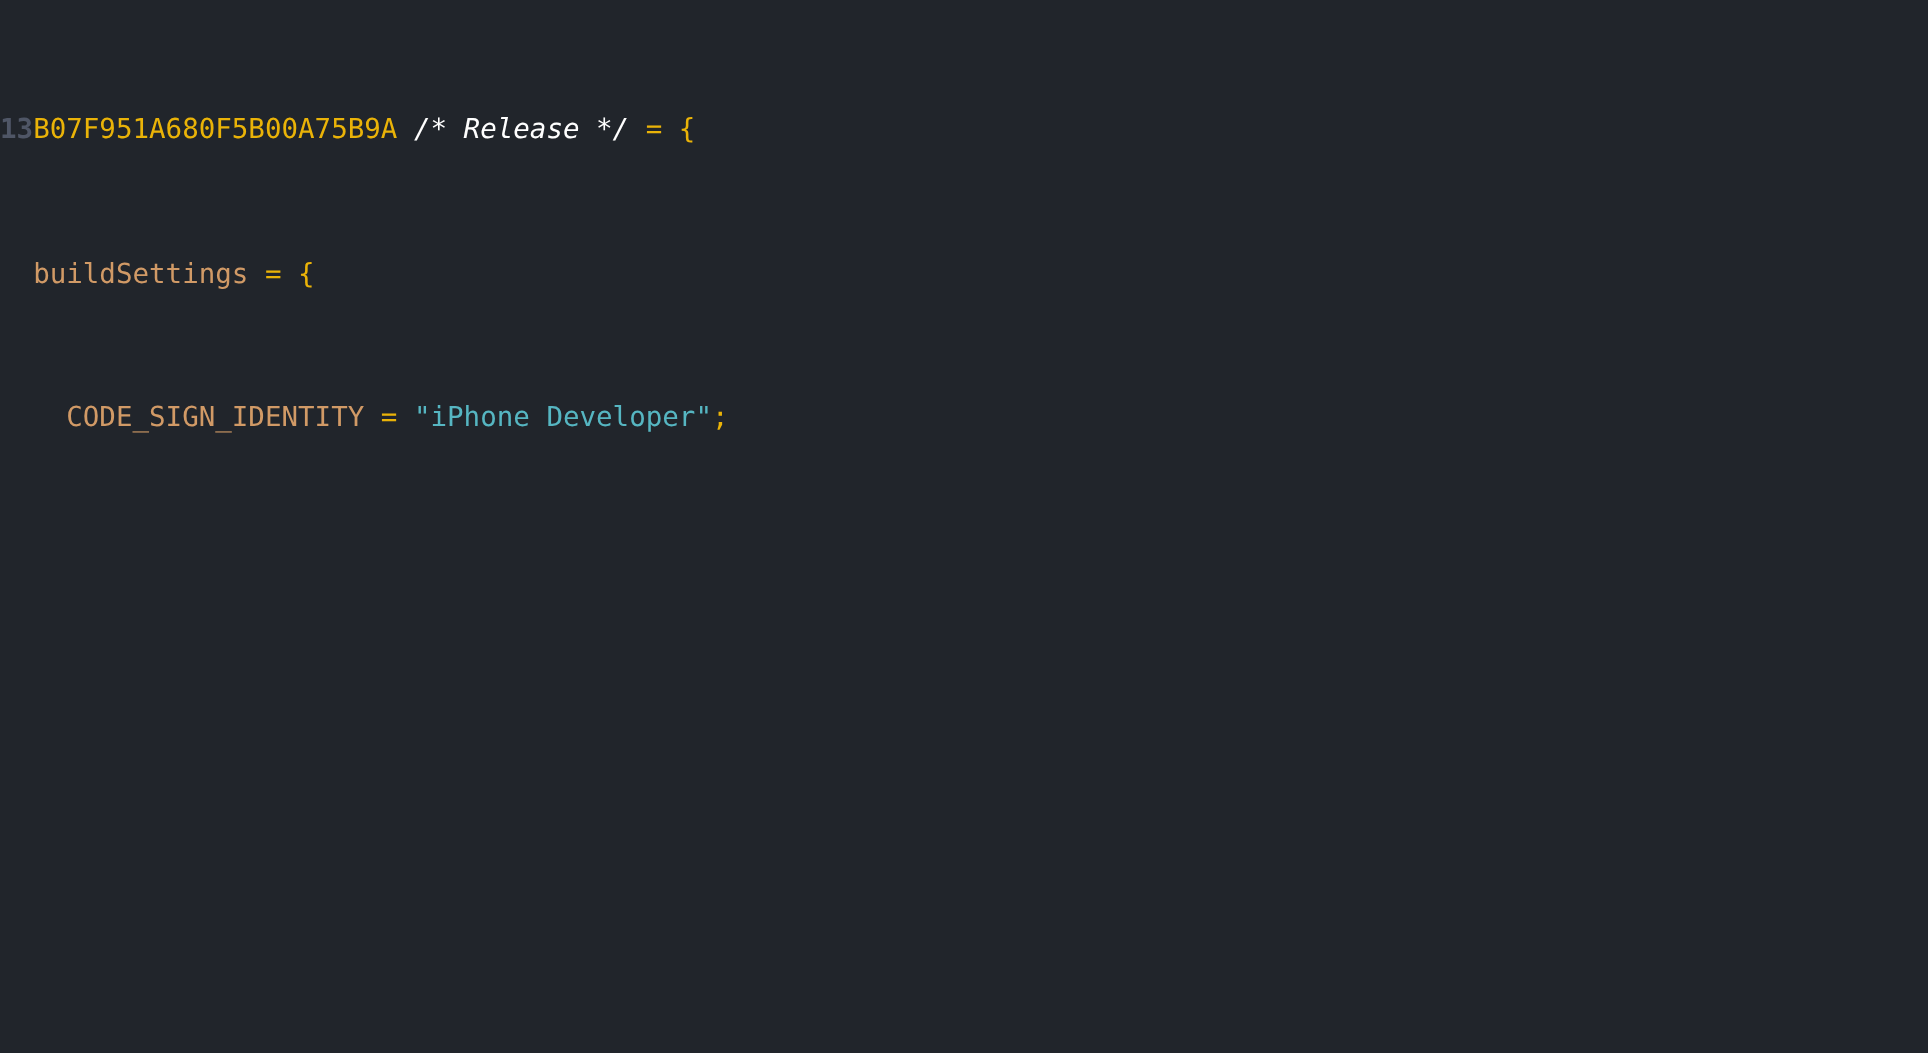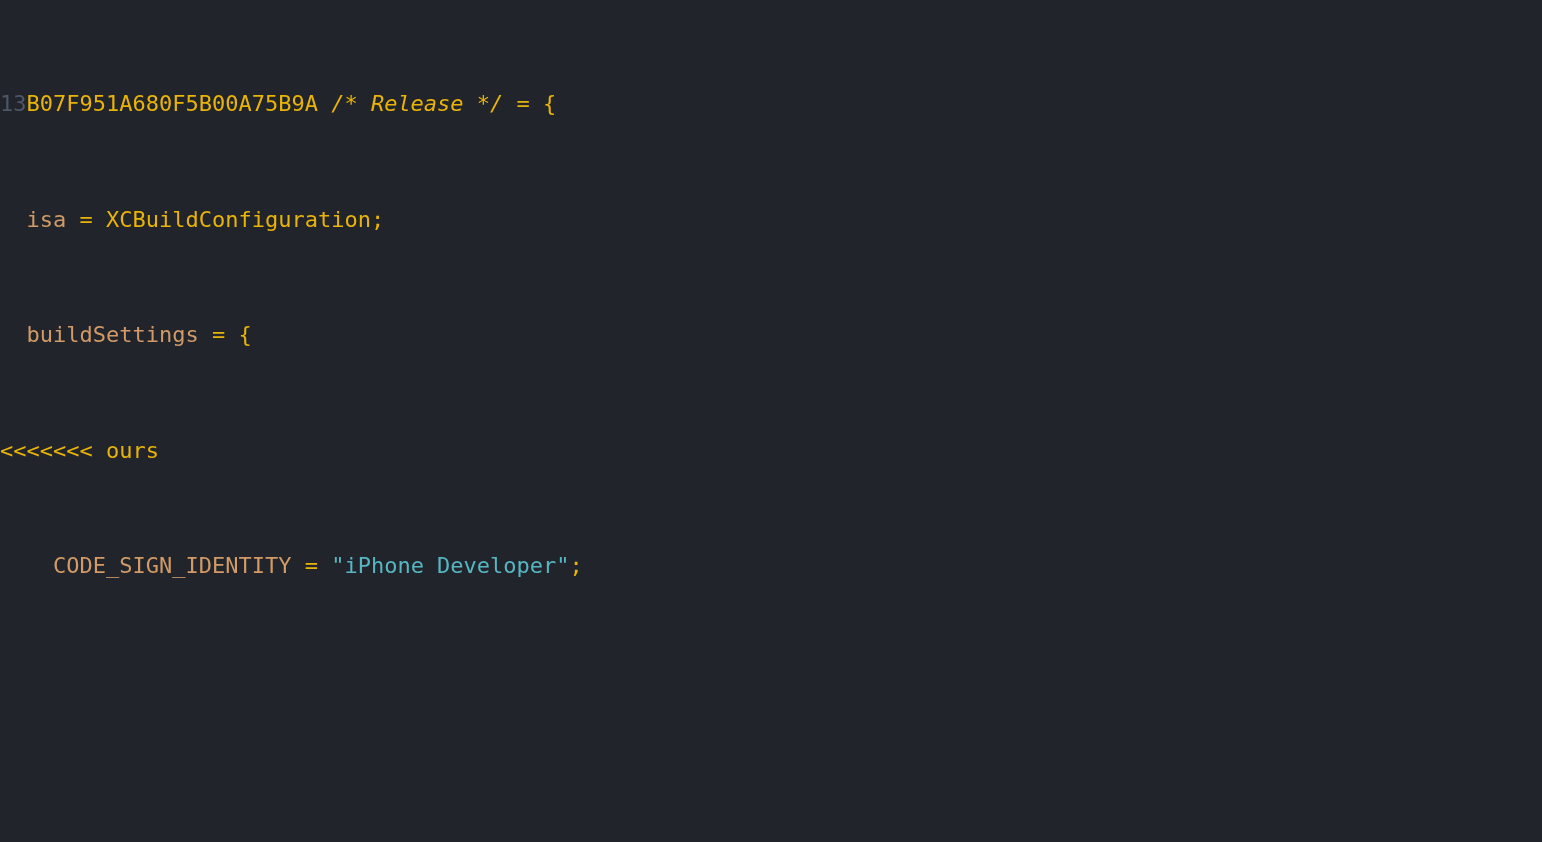--- a/index.html
+++ b/index.html
@@ -21,43 +21,42 @@
       white-space: pre;
       color: #abb2bf;
     }
     .line {
       padding: 0;
       white-space: pre;
     }
     .ln {
       color: #4f5666;
       display: inline;
+      font-weight: bold;
     }
     .white {
       color: #eab308;
     }
     .comment {
-      color: #eab308;
+      color: #ffffff;
       font-style: italic;
     }
     .orange {
       color: #d19a66;
     }
     .teal {
       color: #56b6c2;
     }
   </style>
 </head>
 <body>
 
 <div class="editor">
   <div class="line"><span class="ln">13</span><span class="white">B07F951A680F5B00A75B9A</span><span class="comment"> /* Release */</span><span class="white"> = {</span></div>
-  <div class="line"><span class="white">  </span><span class="orange">isa</span><span class="white"> = </span><span class="white">XCBuildConfiguration</span><span class="white">;</span></div>
   <div class="line"><span class="white">  </span><span class="orange">buildSettings</span><span class="white"> = </span><span class="white">{</span></div>
-  <div class="line"><span class="white">&lt;&lt;&lt;&lt;&lt;&lt;&lt; ours</span></div>
   <div class="line"><span class="white">    </span><span class="orange">CODE_SIGN_IDENTITY</span><span class="white"> = </span><span class="teal">"iPhone Developer"</span><span class="white">;</span></div>
   
   
   
   
   
   
   
   
   

